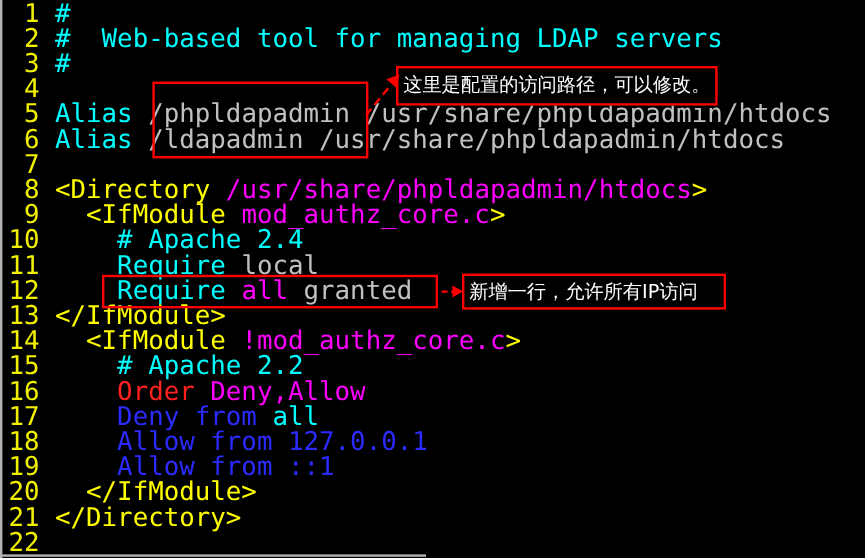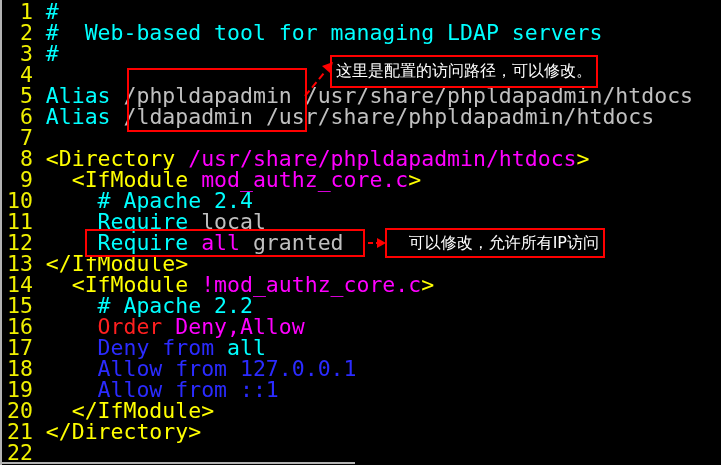--- a/index.html
+++ b/index.html
@@ -25,21 +25,21 @@
   .hlbox{
     position:absolute;border:2px solid var(--box-red,#ff0000);box-sizing:border-box;
     background:transparent;pointer-events:none;
   }
   #box-alias-paths{left:127px;top:68px;width:180px;height:64px;}
   #box-require-granted{left:85px;top:229px;width:280px;height:28px;}
   .note{
     position:absolute;border:2px solid var(--box-red,#ff0000);box-sizing:border-box;
     color:var(--white,#ffffff);font-family:"DejaVu Sans","Liberation Sans",sans-serif;
     font-size:16px;display:flex;align-items:center;padding:0 4px;white-space:nowrap;
-    overflow:hidden;background:var(--background,#000);justify-content:flex-end;
+    overflow:hidden;background:var(--background,#000);
   }
   #note-path{left:330px;top:55px;width:268px;height:33px;}
   #note-require{left:385px;top:228px;width:220px;height:30px;}
   #arrows{position:absolute;left:0;top:0;width:721px;height:465px;pointer-events:none;}
 </style>
 </head>
 <body>
 
 <div id="stage">
   <div id="code"><div class="line"><span class="ln">1</span><span class="tok tok-cyan">#</span></div><div class="line"><span class="ln">2</span><span class="tok tok-cyan">#  Web-based tool for managing LDAP servers</span></div><div class="line"><span class="ln">3</span><span class="tok tok-cyan">#</span></div><div class="line"><span class="ln">4</span></div><div class="line"><span class="ln">5</span><span class="tok tok-cyan">Alias</span><span class="tok tok-gray"> /phpldapadmin /usr/share/phpldapadmin/htdocs</span></div><div class="line"><span class="ln">6</span><span class="tok tok-cyan">Alias</span><span class="tok tok-gray"> /ldapadmin /usr/share/phpldapadmin/htdocs</span></div><div class="line"><span class="ln">7</span></div><div class="line"><span class="ln">8</span><span class="tok tok-yellow">&lt;Directory</span><span class="tok tok-magenta"> /usr/share/phpldapadmin/htdocs</span><span class="tok tok-yellow">&gt;</span></div><div class="line"><span class="ln">9</span><span class="tok tok-yellow">  &lt;IfModule</span><span class="tok tok-magenta"> mod_authz_core.c</span><span class="tok tok-yellow">&gt;</span></div><div class="line"><span class="ln">10</span><span class="tok tok-cyan">    # Apache 2.4</span></div><div class="line"><span class="ln">11</span><span class="tok tok-cyan">    Require</span><span class="tok tok-gray"> local</span></div><div class="line"><span class="ln">12</span><span class="tok tok-cyan">    Require</span><span class="tok tok-magenta"> all</span><span class="tok tok-gray"> granted</span></div><div class="line"><span class="ln">13</span><span class="tok tok-yellow">&lt;/IfModule&gt;</span></div><div class="line"><span class="ln">14</span><span class="tok tok-yellow">  &lt;IfModule</span><span class="tok tok-magenta"> !mod_authz_core.c</span><span class="tok tok-yellow">&gt;</span></div><div class="line"><span class="ln">15</span><span class="tok tok-cyan">    # Apache 2.2</span></div><div class="line"><span class="ln">16</span><span class="tok tok-red">    Order</span><span class="tok tok-magenta"> Deny,Allow</span></div><div class="line"><span class="ln">17</span><span class="tok tok-blue">    Deny from</span><span class="tok tok-cyan"> all</span></div><div class="line"><span class="ln">18</span><span class="tok tok-blue">    Allow from 127.0.0.1</span></div><div class="line"><span class="ln">19</span><span class="tok tok-blue">    Allow from ::1</span></div><div class="line"><span class="ln">20</span><span class="tok tok-yellow">  &lt;/IfModule&gt;</span></div><div class="line"><span class="ln">21</span><span class="tok tok-yellow">&lt;/Directory&gt;</span></div><div class="line"><span class="ln">22</span></div></div>
@@ -47,21 +47,21 @@
   <div id="left-edge"></div>
   <div id="bottom-edge"></div>
 
   <div id="box-alias-paths" class="hlbox"></div>
   <div id="box-require-granted" class="hlbox"></div>
 
   <div id="note-path" class="note">
     <span>这里是配置的访问路径，可以修改。</span>
   </div>
   <div id="note-require" class="note">
-    <span>可以修改，允许所有IP访问</span>
+    <span>新增一行，允许所有IP访问</span>
   </div>
 
   <svg id="arrows" viewBox="0 0 721 465" xmlns="http://www.w3.org/2000/svg">
     <g>
       <line x1="305" y1="96" x2="324" y2="73" stroke="#ff0000" stroke-width="2" stroke-dasharray="7 4"></line>
       <polygon points="333,62 330,73 322,66" fill="#ff0000"></polygon>
     </g>
     <g>
       <line x1="368" y1="243" x2="378" y2="243" stroke="#ff0000" stroke-width="2" stroke-dasharray="5 3"></line>
       <polygon points="386,243 377,238 377,248" fill="#ff0000"></polygon>

